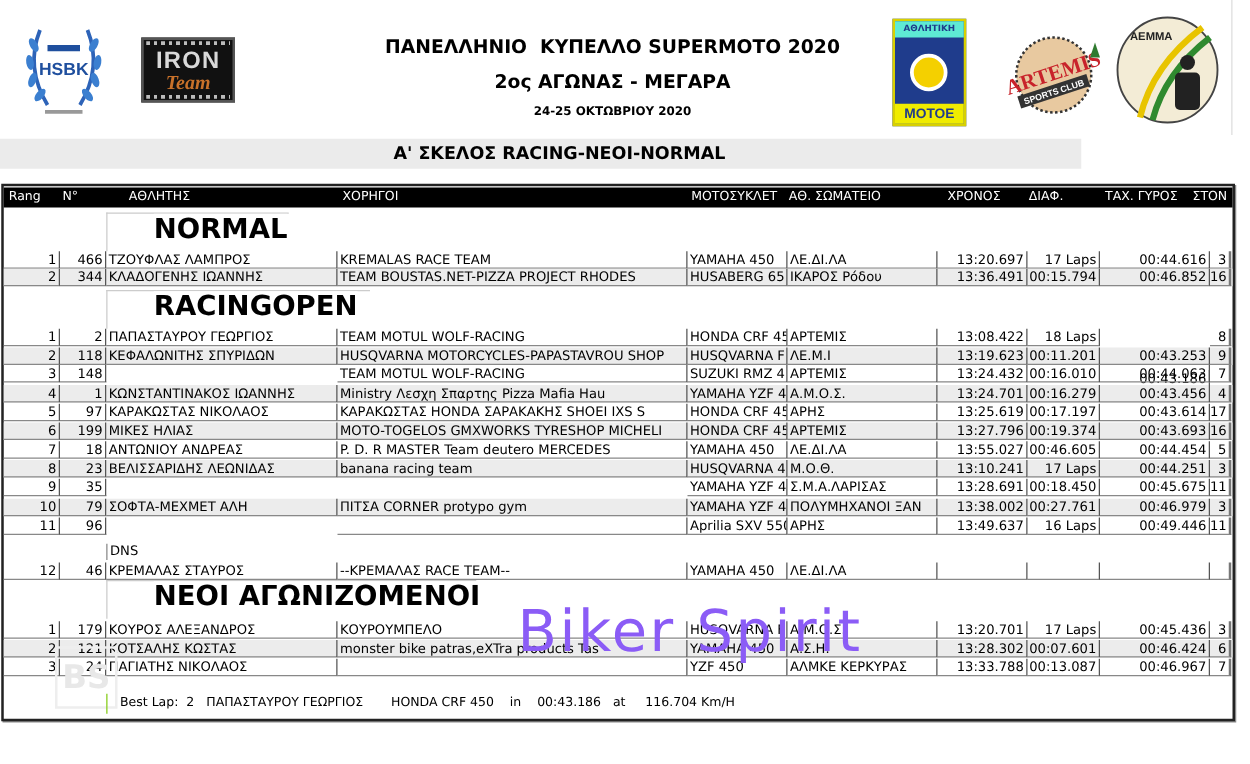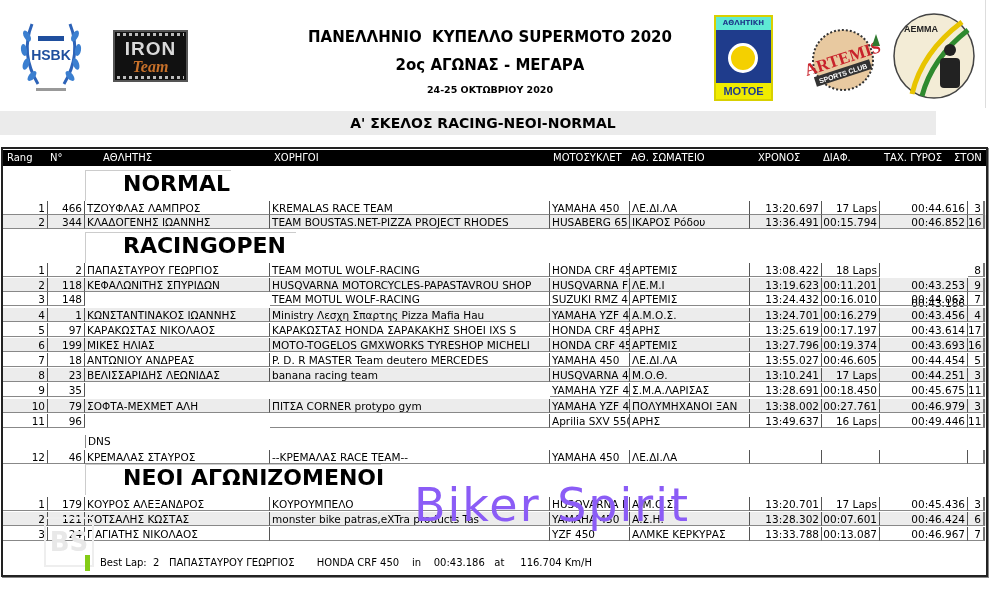--- a/index.html
+++ b/index.html
@@ -19,21 +19,21 @@
   .logo-motoe .circle { position:absolute; left:12px; top:26px; width:30px; height:30px; border-radius:50%; background:#f4d000; border:3px solid #fff; box-sizing:border-box; }
   .logo-artemis { left:800px; top:22px; width:86px; height:76px; }
   .logo-afma { left:892px; top:12px; width:84px; height:88px; }
 
   
   .title { left:260px; width:460px; text-align:center; font-weight:bold; font-family:"DejaVu Sans", sans-serif; }
   .t-main { top:28px; font-size:15px; }
   .t-sub { top:56px; font-size:15px; }
   .t-date { top:84px; font-size:9.5px; }
 
-  .subtitle-bar { left:0; top:111px; width:936px; height:24px; background:#ebebeb; }
+  .subtitle-bar { left:0; top:111px; width:865px; height:24px; background:#ebebeb; }
   .subtitle-bar span { position:absolute; left:0; right:0; top:4px; text-align:center; font-weight:bold; font-size:14px; padding-left:30px; }
   .right-sep { left:985px; top:0; width:1px; height:108px; background:#ddd; }
 
   
   .frame { left:1px; top:147px; width:987px; height:430px; border:2px solid #222; box-sizing:border-box; box-shadow:1px 1px 0 #888; }
 
   .hdr { left:3px; top:150px; width:983px; height:16px; background:#000; color:#fff; font-size:10px; font-family:"DejaVu Sans", sans-serif; }
   .hdr span { position:absolute; top:2px; white-space:nowrap; }
 
   .cat { position:absolute; font-weight:bold; font-size:22px; font-family:"DejaVu Sans", sans-serif; background:#fff; }
@@ -52,21 +52,21 @@
   .c-spons { left:267px; width:280px; }
   .c-moto { left:547px; width:80px; }
   .c-club { left:627px; width:120px; }
   .c-time { left:747px; width:72px; }
   .c-diff { left:819px; width:58px; }
   .c-best { left:877px; width:88px; }
   .c-laps { left:965px; width:17px; border-right:2px solid #777 !important; }
 
   .dns-row { position:absolute; left:85px; top:435px; width:898px; height:13px; font-size:10.5px; border-left:1px solid #888; padding-left:2px; line-height:13px;}
 
-  .bestlap { left:85px; top:555px; width:600px; height:16px; font-size:10px; border-left:5px solid #84cc16; padding-left:10px; line-height:16px; white-space:pre; }
+  .bestlap { left:85px; top:555px; width:600px; height:16px; font-size:10px; border-left:1px solid #84cc16; padding-left:10px; line-height:16px; white-space:pre; }
 
   .watermark { left:414px; top:478px; font-family:"DejaVu Sans", sans-serif; font-size:46px; color:#8b5cf6; letter-spacing:2px; white-space:nowrap; }
   .wm-bs { left:44px; top:517px; width:46px; height:46px; border:2px solid #eee; color:#e8e8e8; font-size:26px; font-weight:bold; text-align:center; line-height:46px; }
 </style>
 </head>
 <body>
 
 <div class="abs logo-hsbk">
   <svg width="66" height="84" viewBox="0 0 66 84">
     <g fill="none" stroke="#2d63b8" stroke-width="3">

